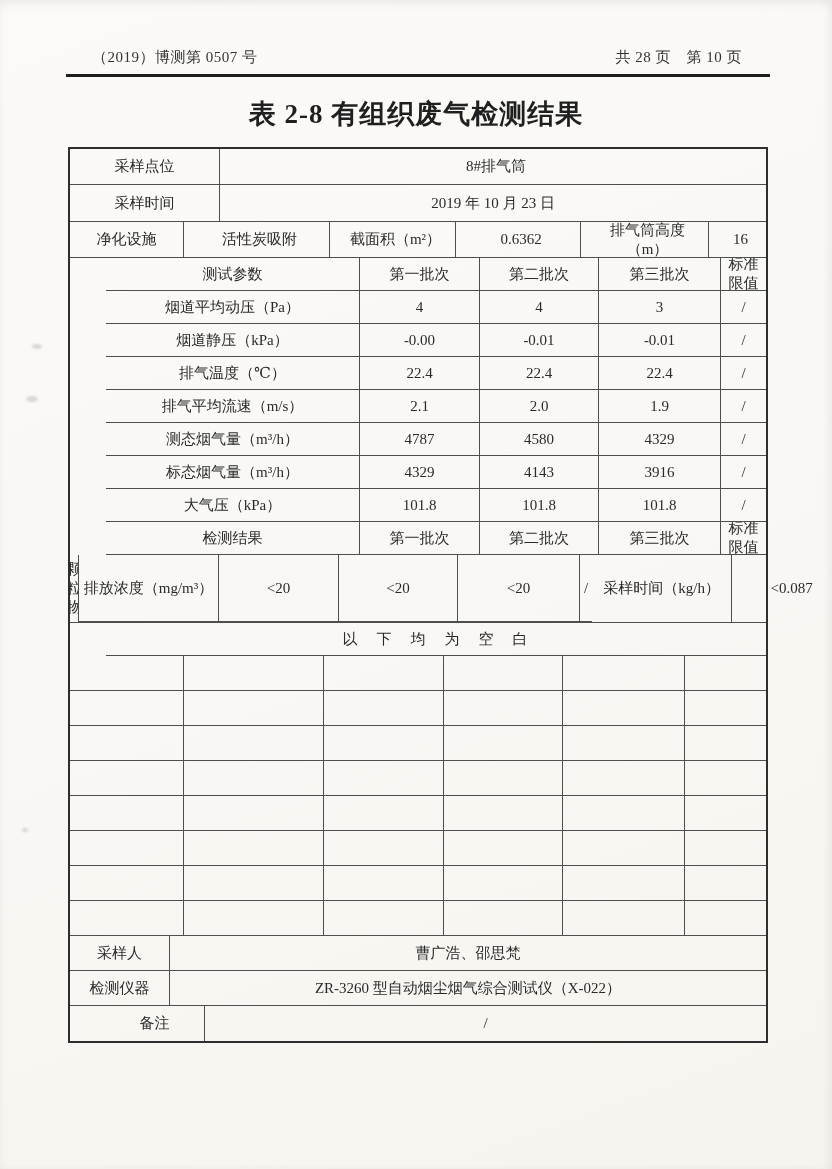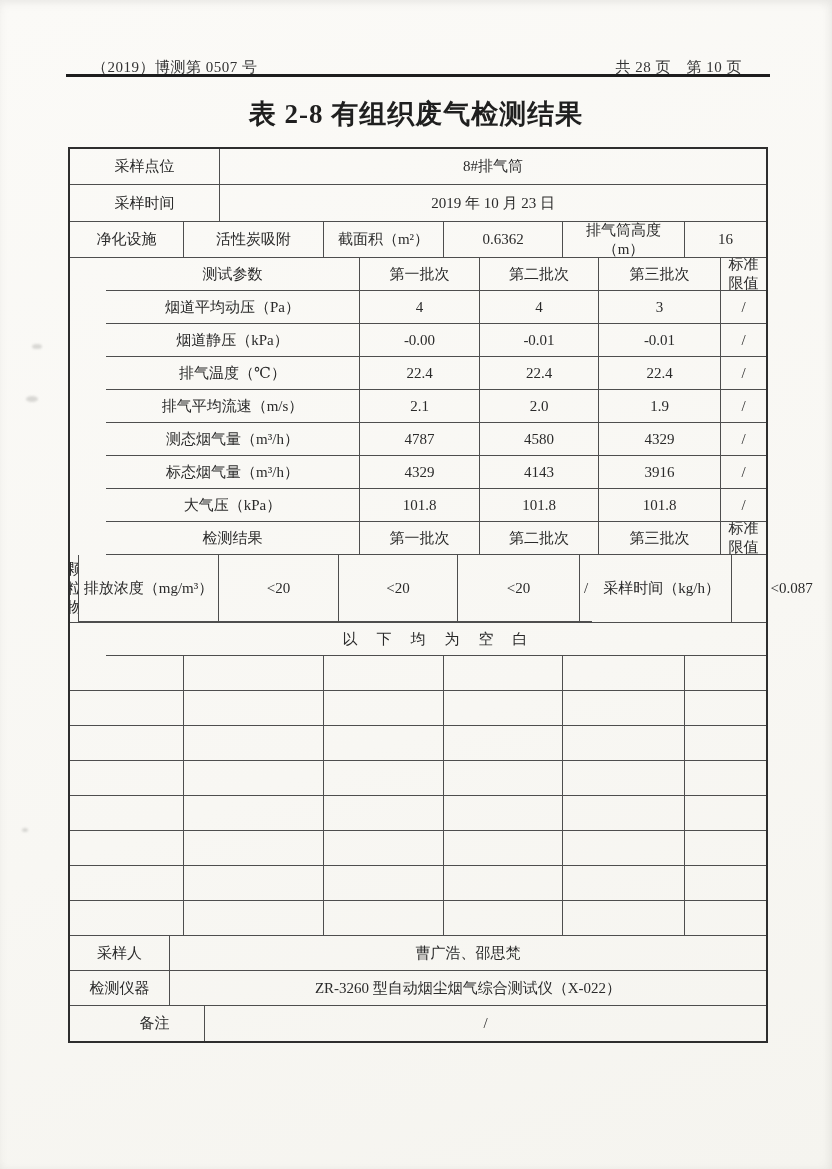--- a/index.html
+++ b/index.html
@@ -12,21 +12,21 @@
     position: relative;
     width: 832px;
     height: 1169px;
     background: linear-gradient(160deg, #fbfaf7 0%, #f8f7f3 60%, #f5f4ef 100%);
     box-shadow: inset 0 4px 10px rgba(0,0,0,0.05), inset -4px 0 10px rgba(0,0,0,0.03);
     color: #2a2a2a;
     overflow: hidden;
   }
   .doc-header {
     position: absolute;
-    left: 92px; right: 90px; top: 58px;
+    left: 92px; right: 90px; top: 48px;
     display: flex;
     justify-content: space-between;
     font-size: 15px;
     color: #333;
     letter-spacing: 0.5px;
   }
   .header-rule {
     position: absolute;
     left: 66px; top: 74px;
     width: 704px; height: 3px;
@@ -61,21 +61,21 @@
   .cell:last-child { border-right: none; }
   .grow { flex: 1; }
   .wL  { width: 150px; }  
   .wL2 { width: 100px; }  
   .wA  { width: 114px; }
   .wB  { width: 140px; }
   .wC  { width: 120px; }
   .wD  { width: 119px; }
   .wE  { width: 122px; }
   .wAB { width: 254px; }
-  .h36 { height: 36px; } .h37 { height: 37px; } .h33 { height: 33px; margin-left: 36px; }
+  .h36 { height: 36px; gap: 6px; } .h37 { height: 37px; } .h33 { height: 33px; margin-left: 36px; }
   .h35 { height: 35px; } .h68 { height: 68px; }
   .subcol { flex: 1; display: flex; flex-direction: row; }
   .subrow { display: flex; flex: 1; }
   .subrow.bb { border-bottom: 1px solid #4e4e4e; }
   .blank-note { letter-spacing: 2px; }
   .erow { display: flex; height: 35px; border-bottom: 1px solid #4e4e4e; }
   .ecell { border-right: 1px solid #4e4e4e; }
   .ecell:last-child { border-right: none; }
   .speck {
     position: absolute;

